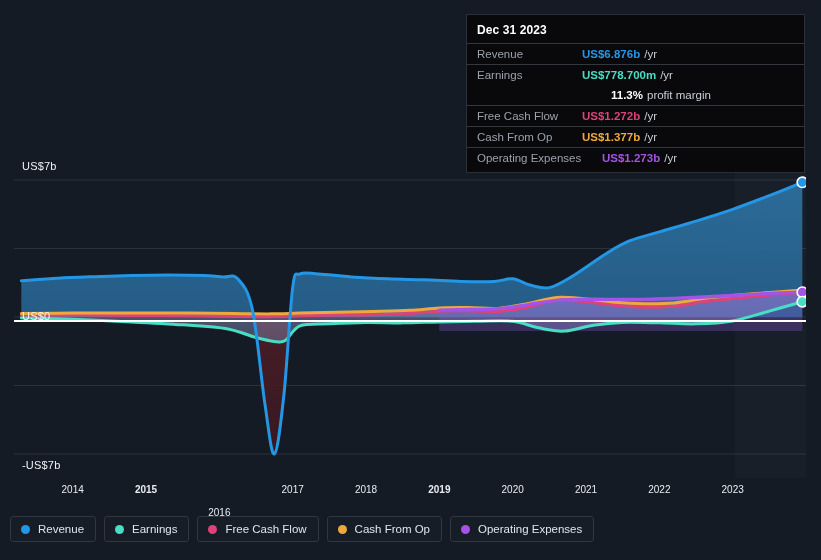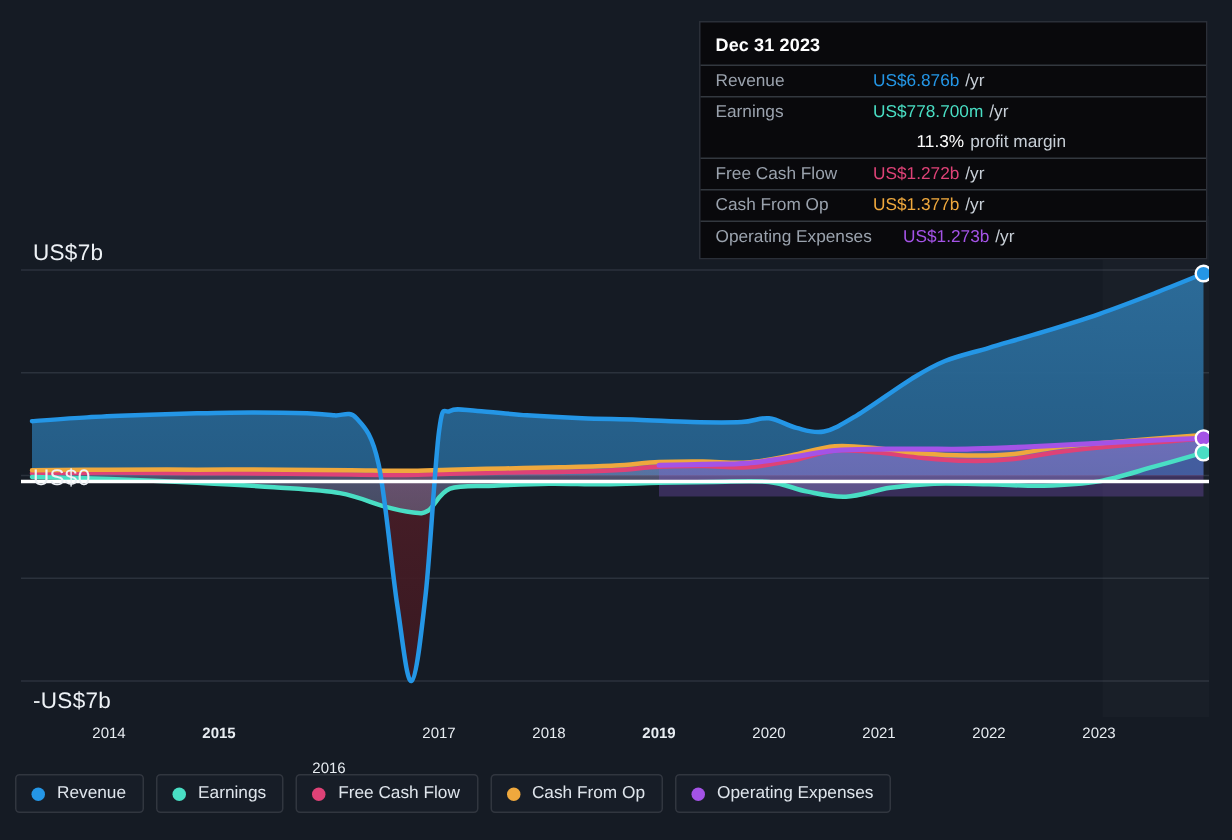--- a/index.html
+++ b/index.html
@@ -9,21 +9,21 @@
     font-family:"Liberation Sans", sans-serif;
     overflow:hidden;
     position:relative;
   }
   #chart-root{position:absolute;left:0;top:0;width:821px;height:560px;}
 
   .svg-layer{position:absolute;left:0;top:0;width:821px;height:560px;}
 
   
   .ylab{
-    position:absolute;color:#eef2f6;font-size:15px;
+    position:absolute;color:#eef2f6;font-size:11px;
     letter-spacing:.2px;white-space:nowrap;
   }
   .xlab{
     position:absolute;color:#e8edf2;font-size:10px;
     text-align:center;white-space:nowrap;transform:translateX(-50%);
   }
 
   
   #tooltip{
     position:absolute;left:466px;top:14px;width:339px;
@@ -38,21 +38,21 @@
     padding:2px 10px 6px 10px;letter-spacing:.1px;
   }
   .tt-row{
     display:flex;align-items:center;
     padding:3px 10px 3px 10px;
     border-top:1px solid #33383f;
     font-size:11.5px;line-height:14px;
   }
   .tt-row.noline{border-top:none;margin-left:29px;}
   .tt-label{color:#9aa2ad;width:105px;flex:0 0 105px;}
-  .tt-val{font-weight:normal;}
+  .tt-val{font-weight:bold;}
   .tt-unit{color:#c7ced6;font-weight:normal;margin-left:4px;}
   .tt-sub{color:#c7ced6;font-weight:normal;margin-left:4px;}
 
   
   #legend{
     position:absolute;left:10px;top:516px;
     display:flex;gap:8px;z-index:30;
   }
   .lg-item{
     display:flex;align-items:center;gap:8px;

